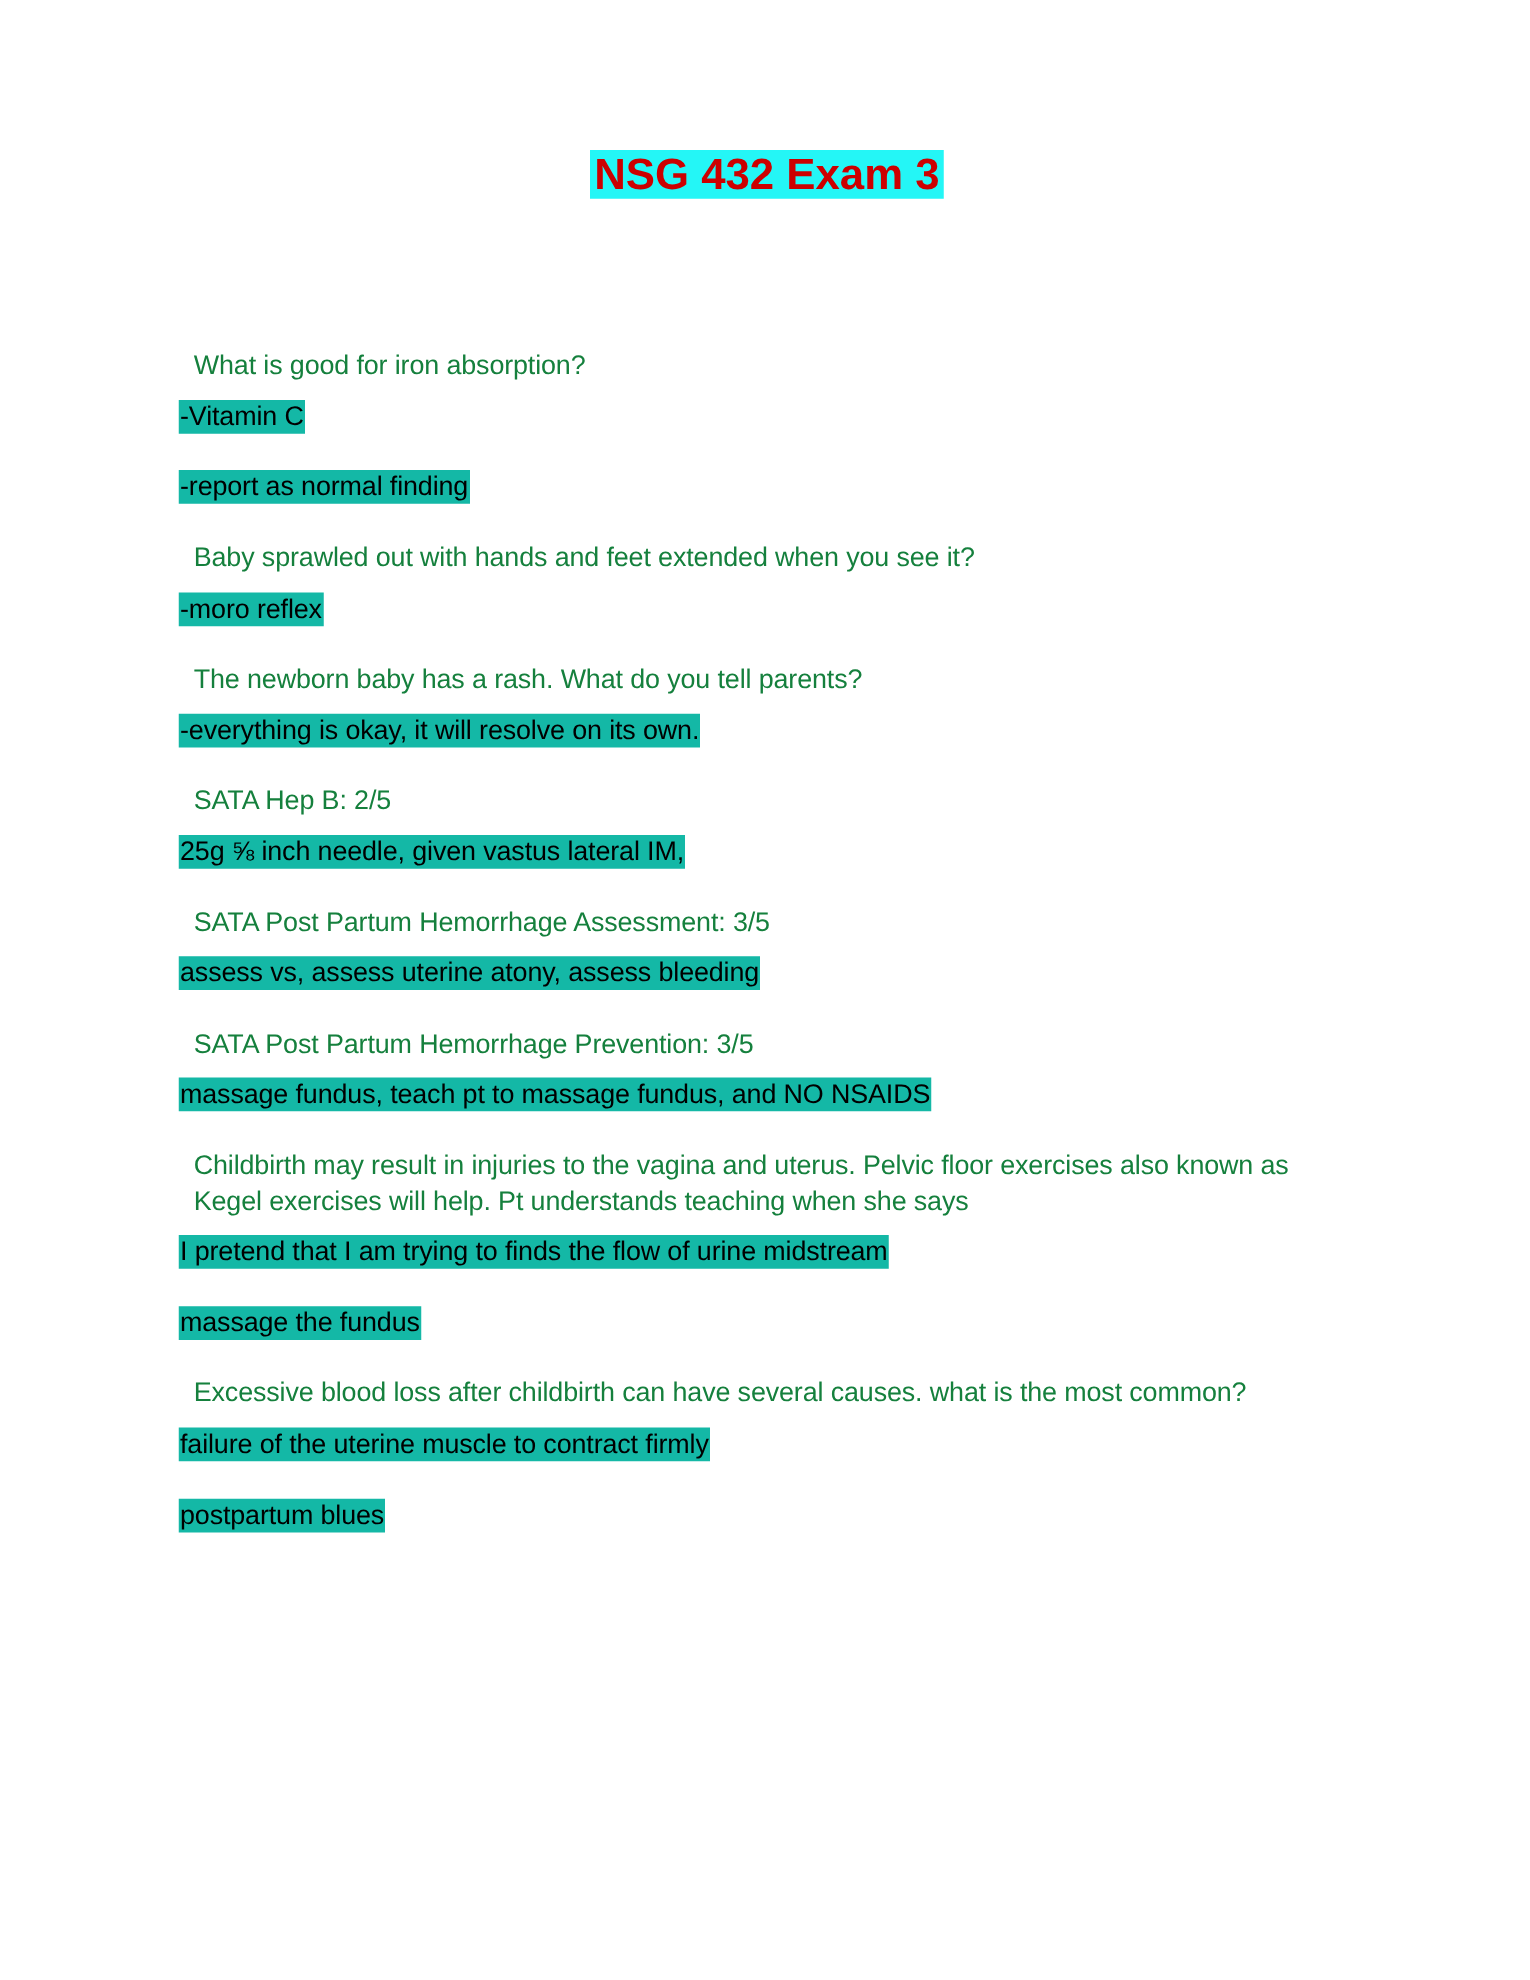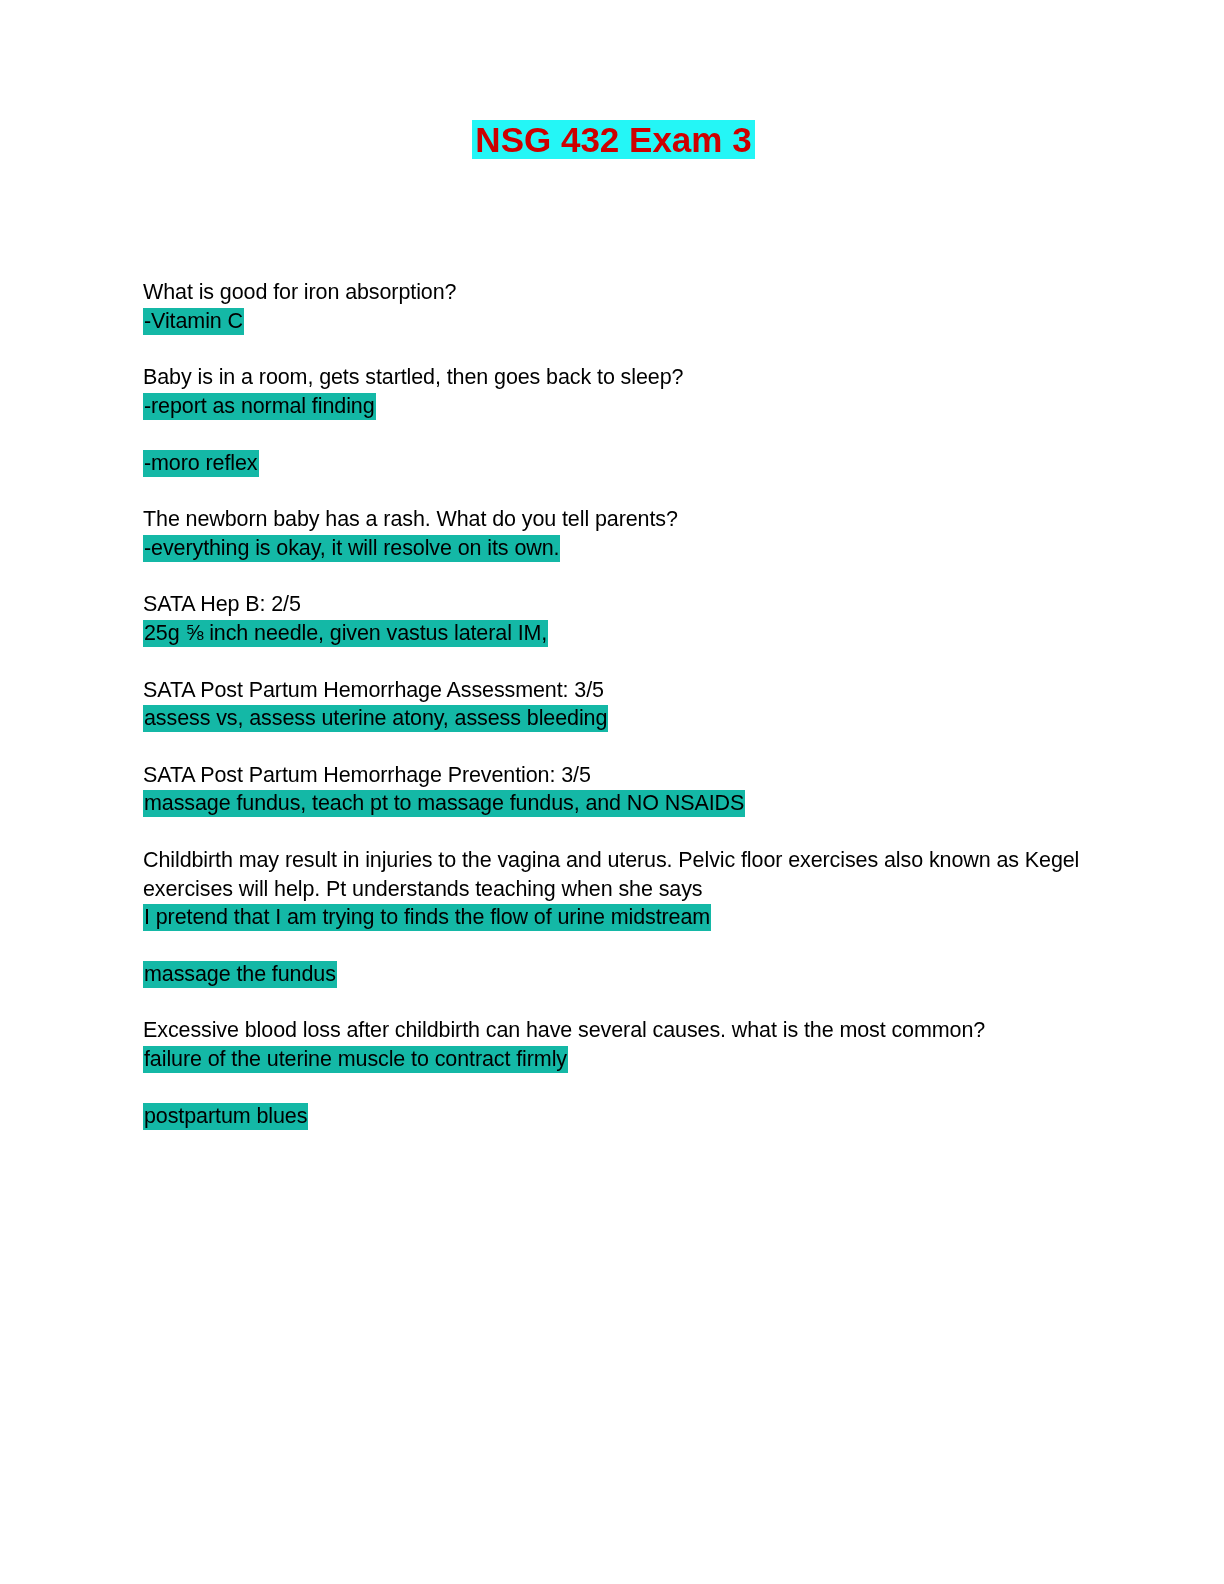--- a/index.html
+++ b/index.html
@@ -39,22 +39,22 @@
   }
   .qa-list {
     display: block;
   }
   .qa-item {
     margin-bottom: 28px;
   }
   .q-text {
     font-size: 21.5px;
     line-height: 1.33;
-    color: #000000;
-    margin: 0;
+    color: #15803d;
+    margin: 12px;
     letter-spacing: -0.1px;
   }
   .a-text {
     font-size: 21.5px;
     line-height: 1.33;
     margin: 0;
     letter-spacing: -0.1px;
     color: #000000;
   }
   .a-text .hl {
@@ -74,25 +74,25 @@
   </div>
 
   <div class="qa-list">
 
     <div class="qa-item">
       <p class="q-text">What is good for iron absorption?</p>
       <p class="a-text"><span class="hl">-Vitamin C</span></p>
     </div>
 
     <div class="qa-item">
-      <p class="q-text">Baby is in a room, gets startled, then goes back to sleep?</p>
       <p class="a-text"><span class="hl">-report as normal finding</span></p>
     </div>
 
     <div class="qa-item">
+      <p class="q-text">Baby sprawled out with hands and feet extended when you see it?</p>
       <p class="a-text"><span class="hl">-moro reflex</span></p>
     </div>
 
     <div class="qa-item">
       <p class="q-text">The newborn baby has a rash. What do you tell parents?</p>
       <p class="a-text"><span class="hl">-everything is okay, it will resolve on its own.</span></p>
     </div>
 
     <div class="qa-item">
       <p class="q-text">SATA Hep B: 2/5</p>

